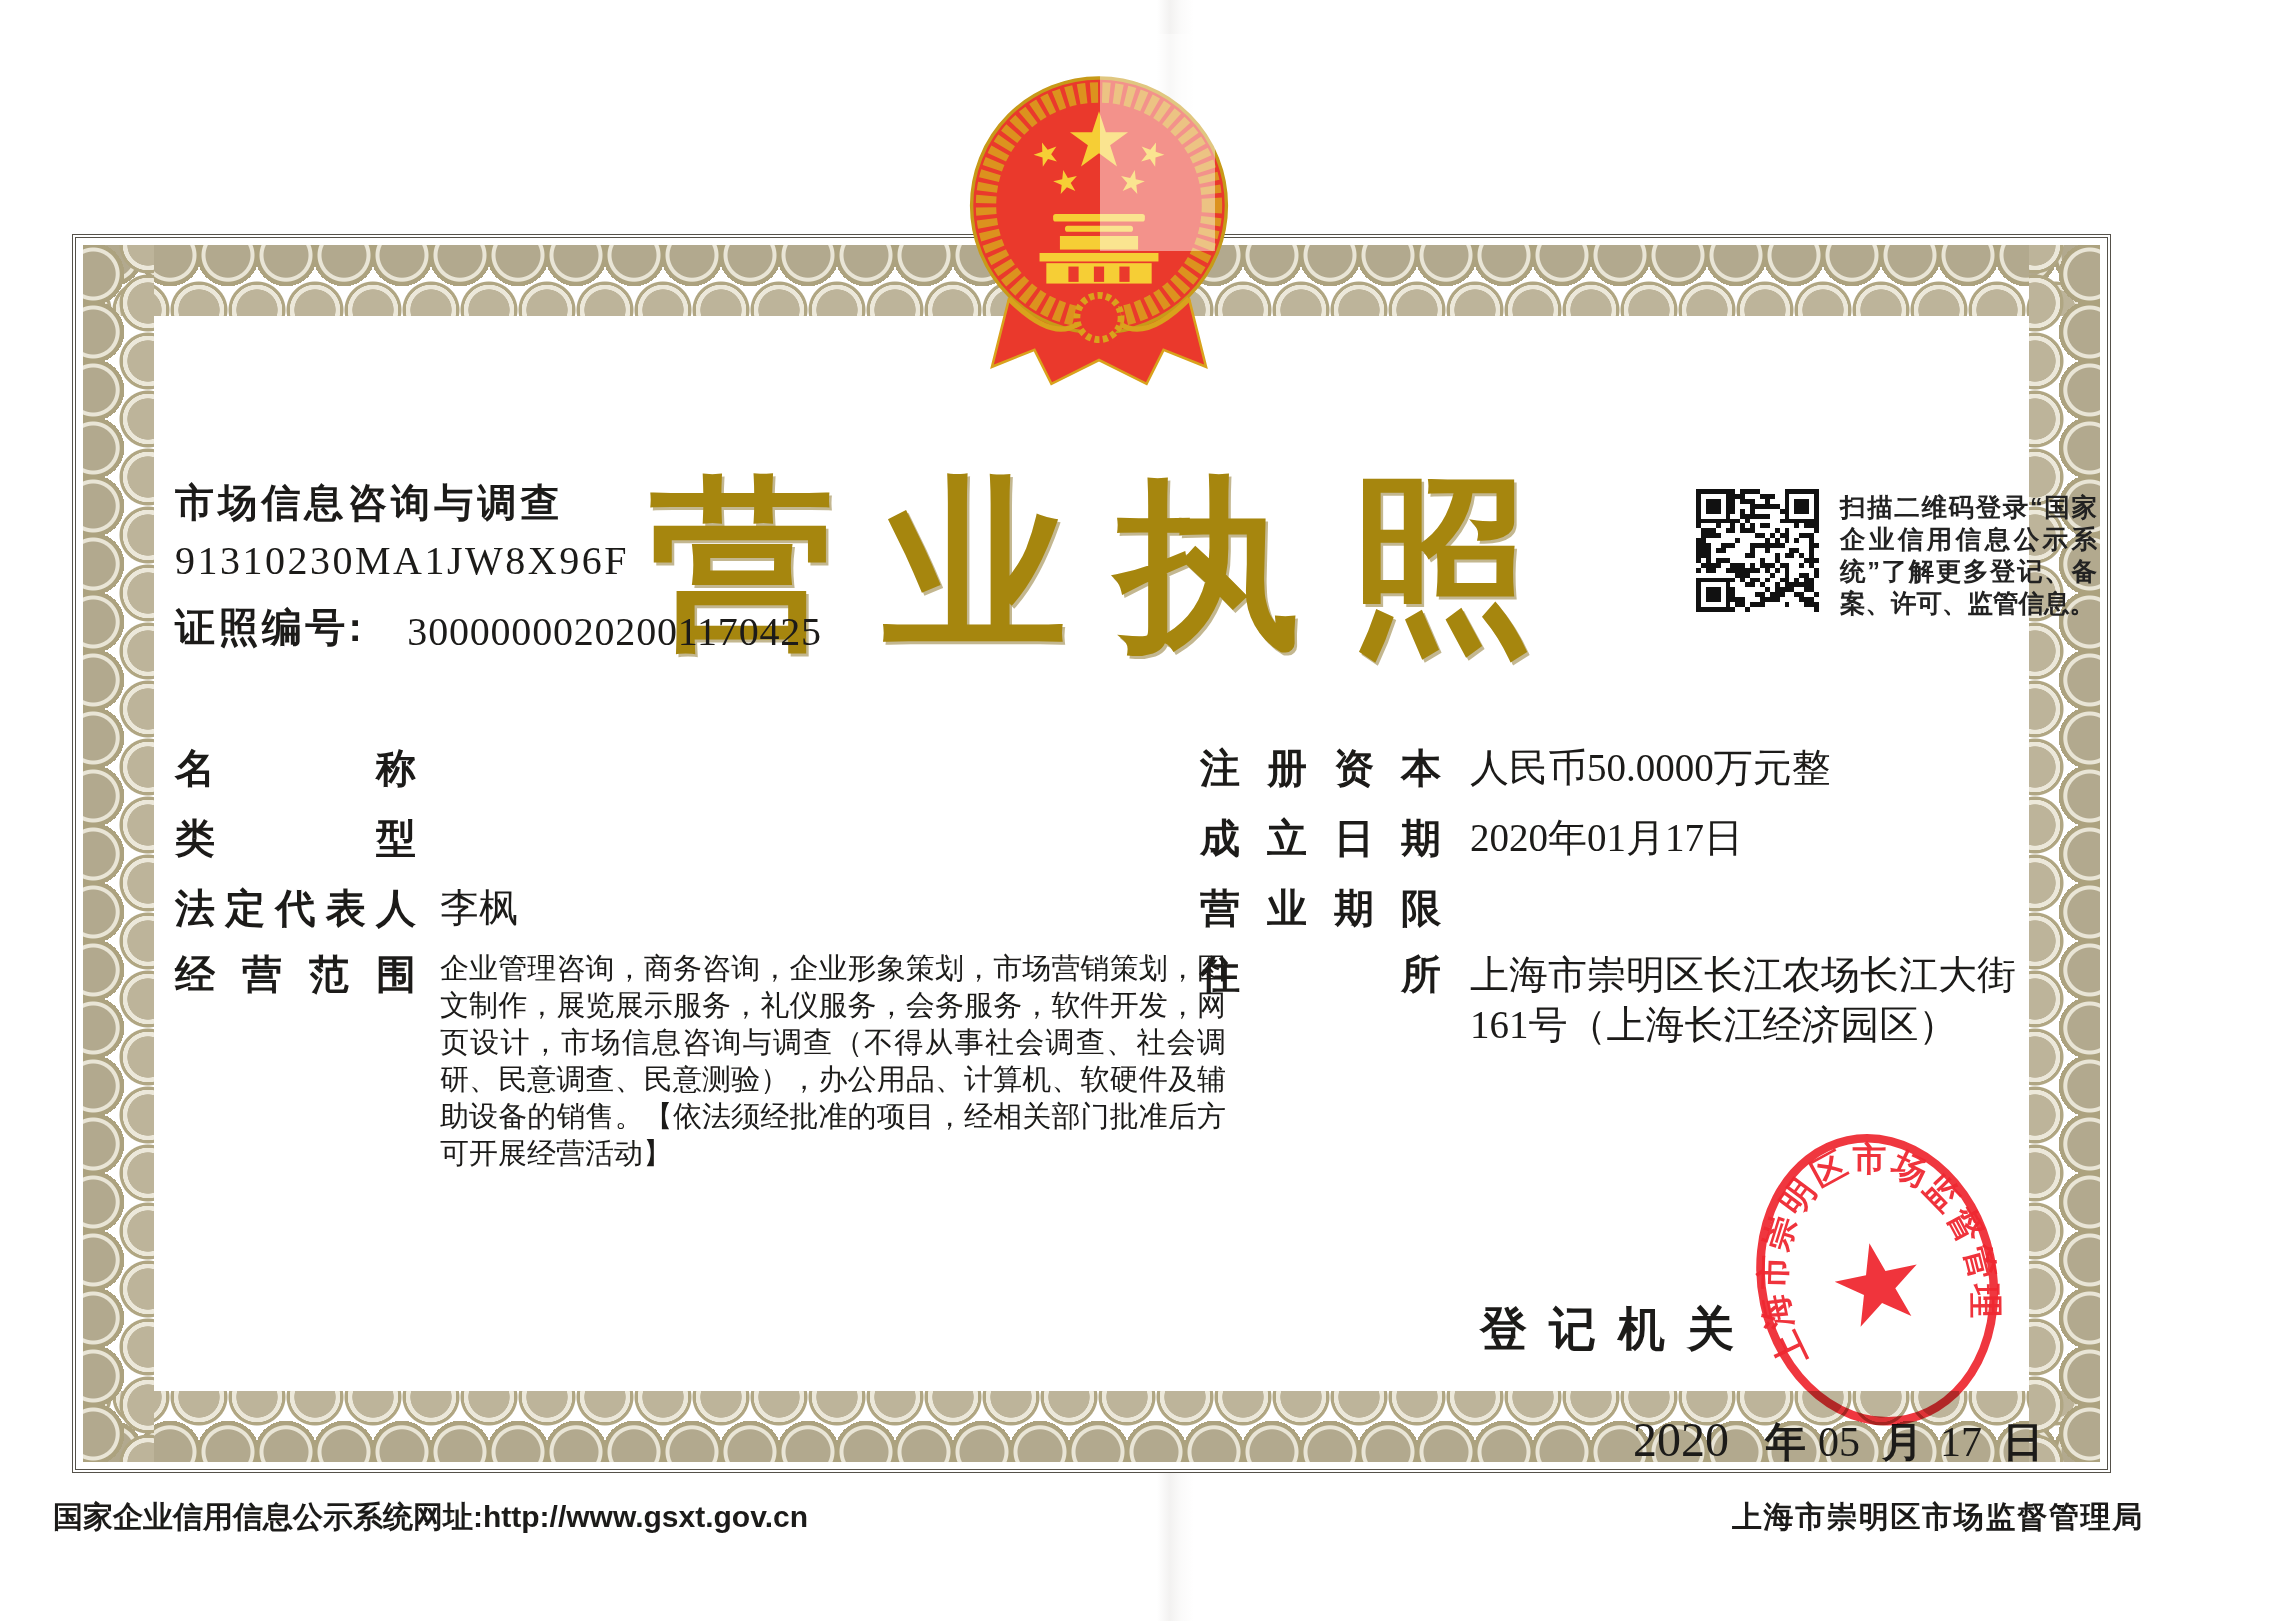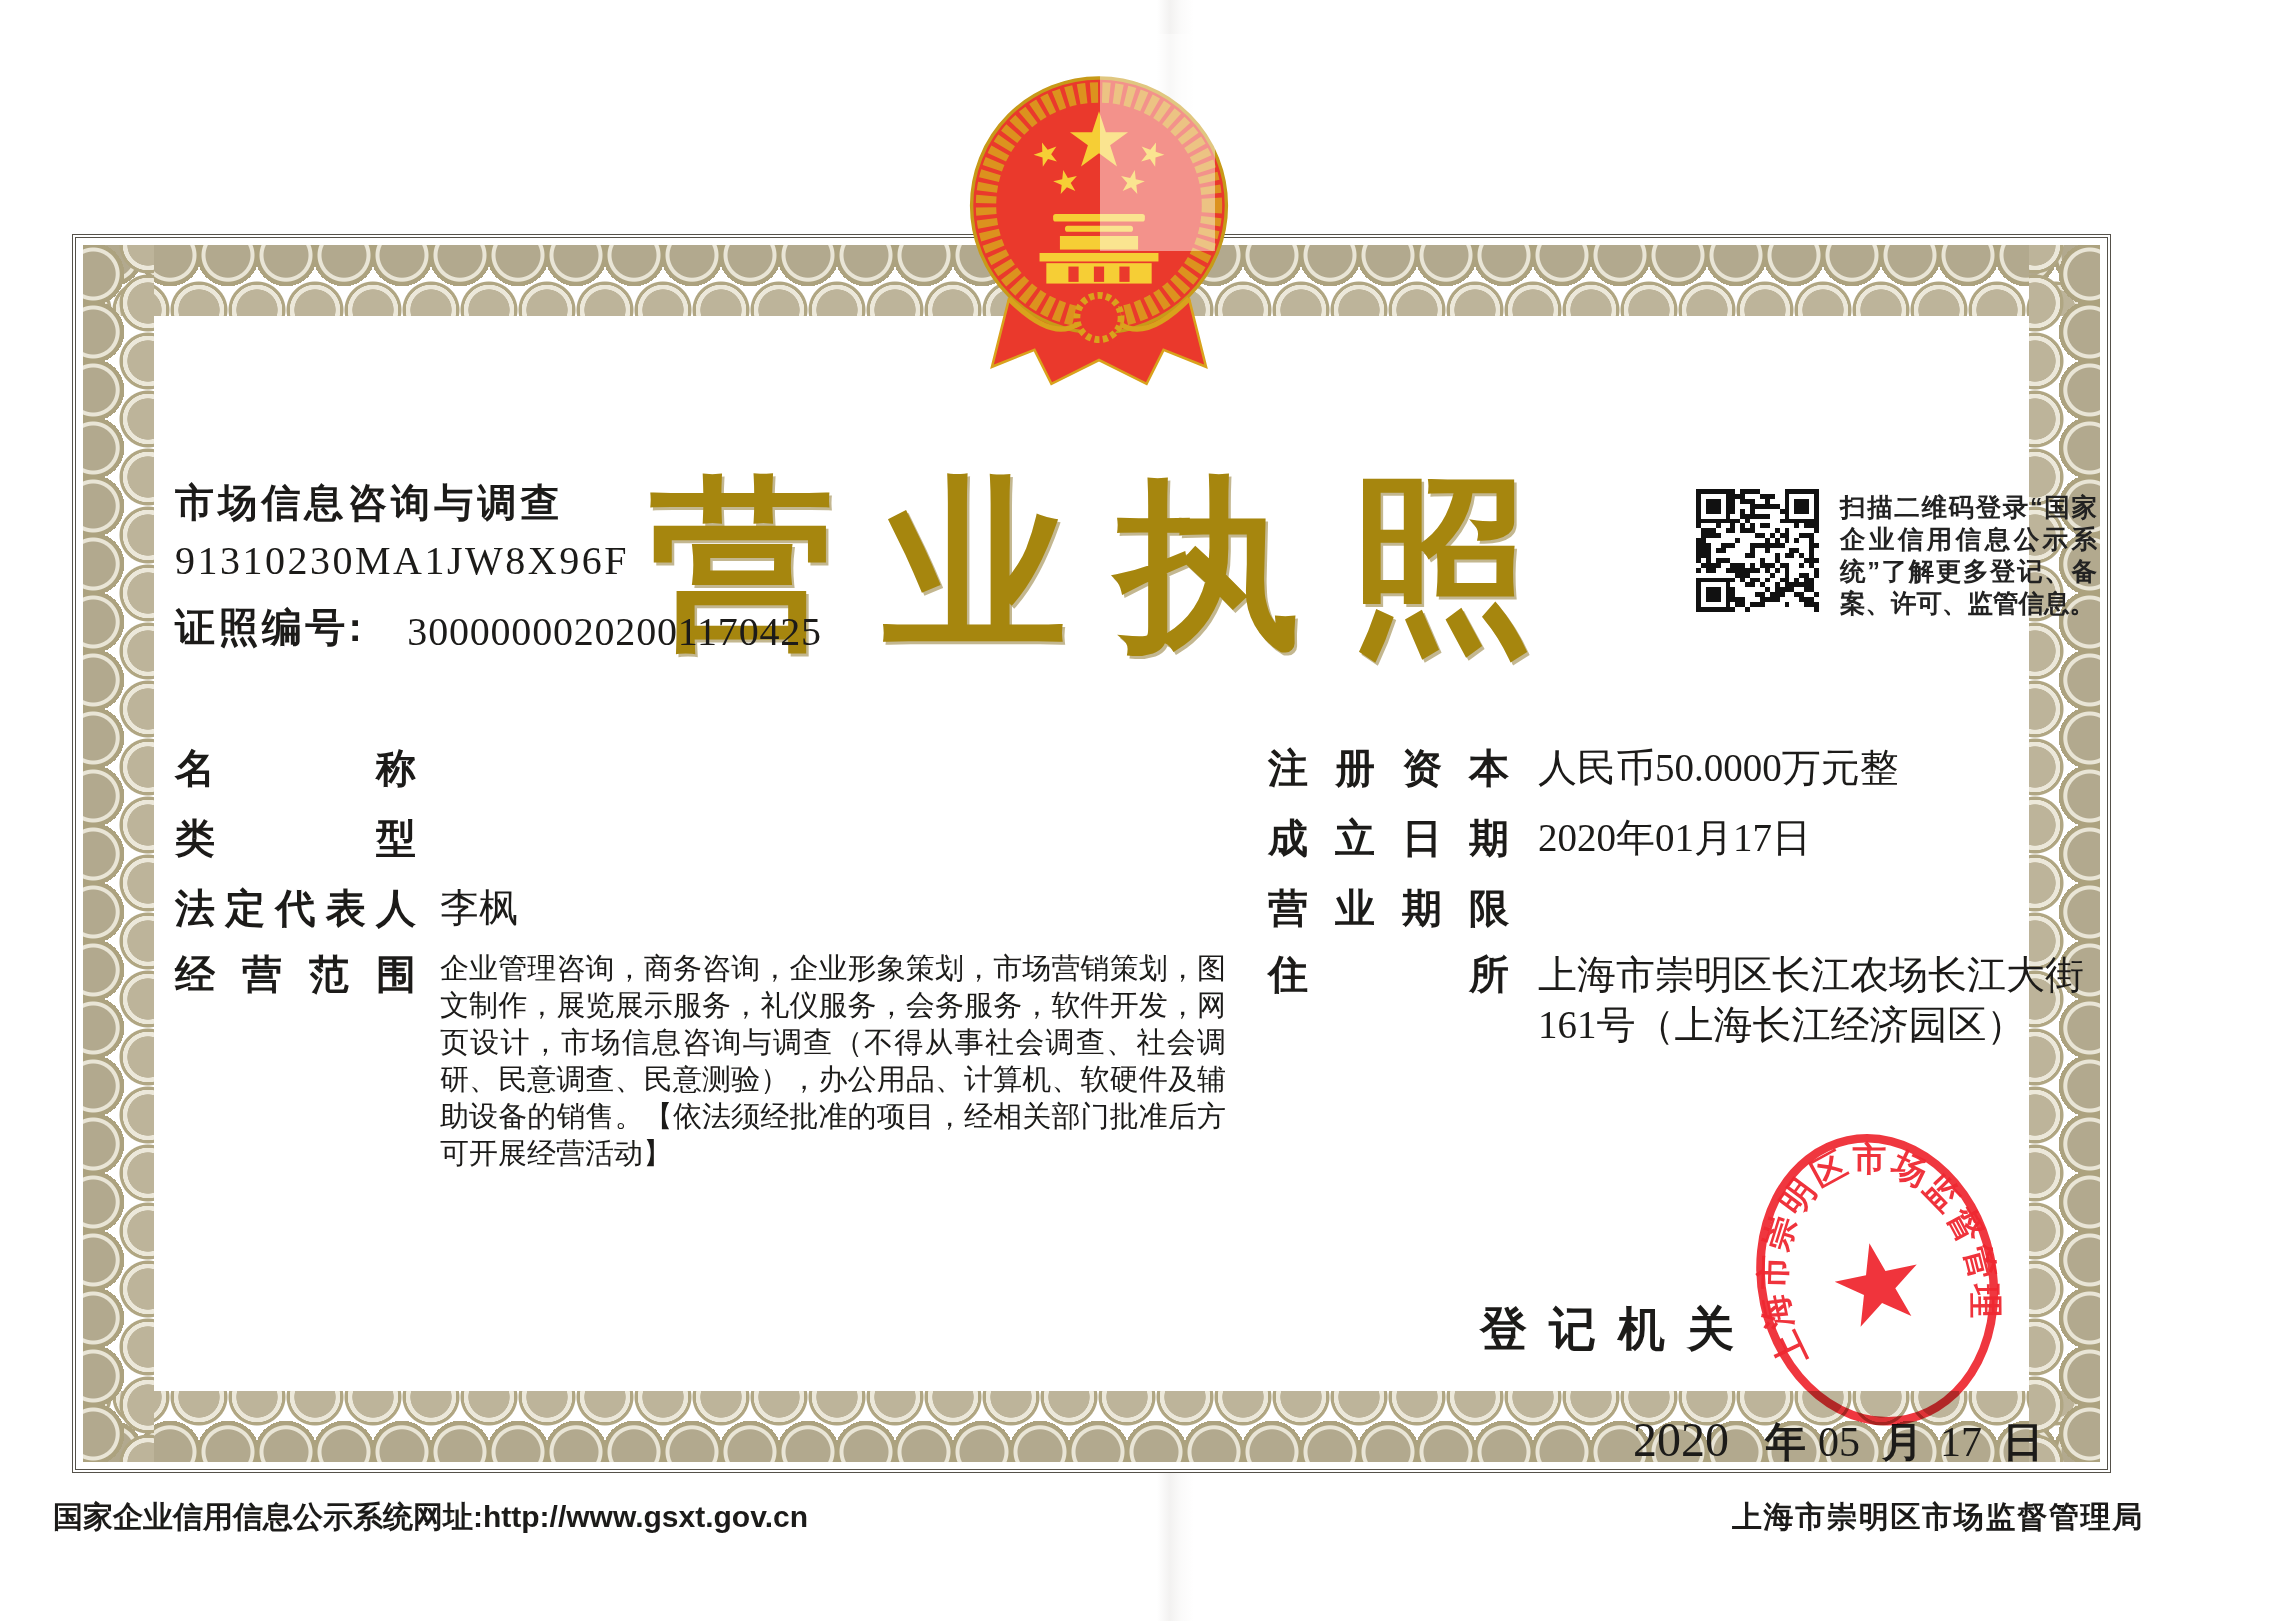--- a/index.html
+++ b/index.html
@@ -70,21 +70,21 @@
   
   .row{position:absolute;display:flex;align-items:flex-start;}
   .flabel{
     font-family:"Liberation Sans","DejaVu Sans",sans-serif;font-weight:bold;
     font-size:40px;width:241px;flex:0 0 241px;display:inline-block;
     text-align:justify;text-align-last:justify;line-height:1.2;
   }
   .fvalue{font-size:39px;line-height:1.22;}
   .col-l{left:175px;}
   .col-l .fvalue{margin-left:24px;}
-  .col-r{left:1268px;justify-content:center;}
+  .col-r{left:1200px;justify-content:center;}
   .col-r .fvalue{margin-left:29px;}
   .scope-value{
     font-size:29px;line-height:37px;width:786px;margin-left:24px;
     text-align:justify;text-justify:inter-ideograph;
   }
   .addr-value{width:578px;line-height:1.28;}
 
   
   .authority{
     left:1480px;top:1298px;

